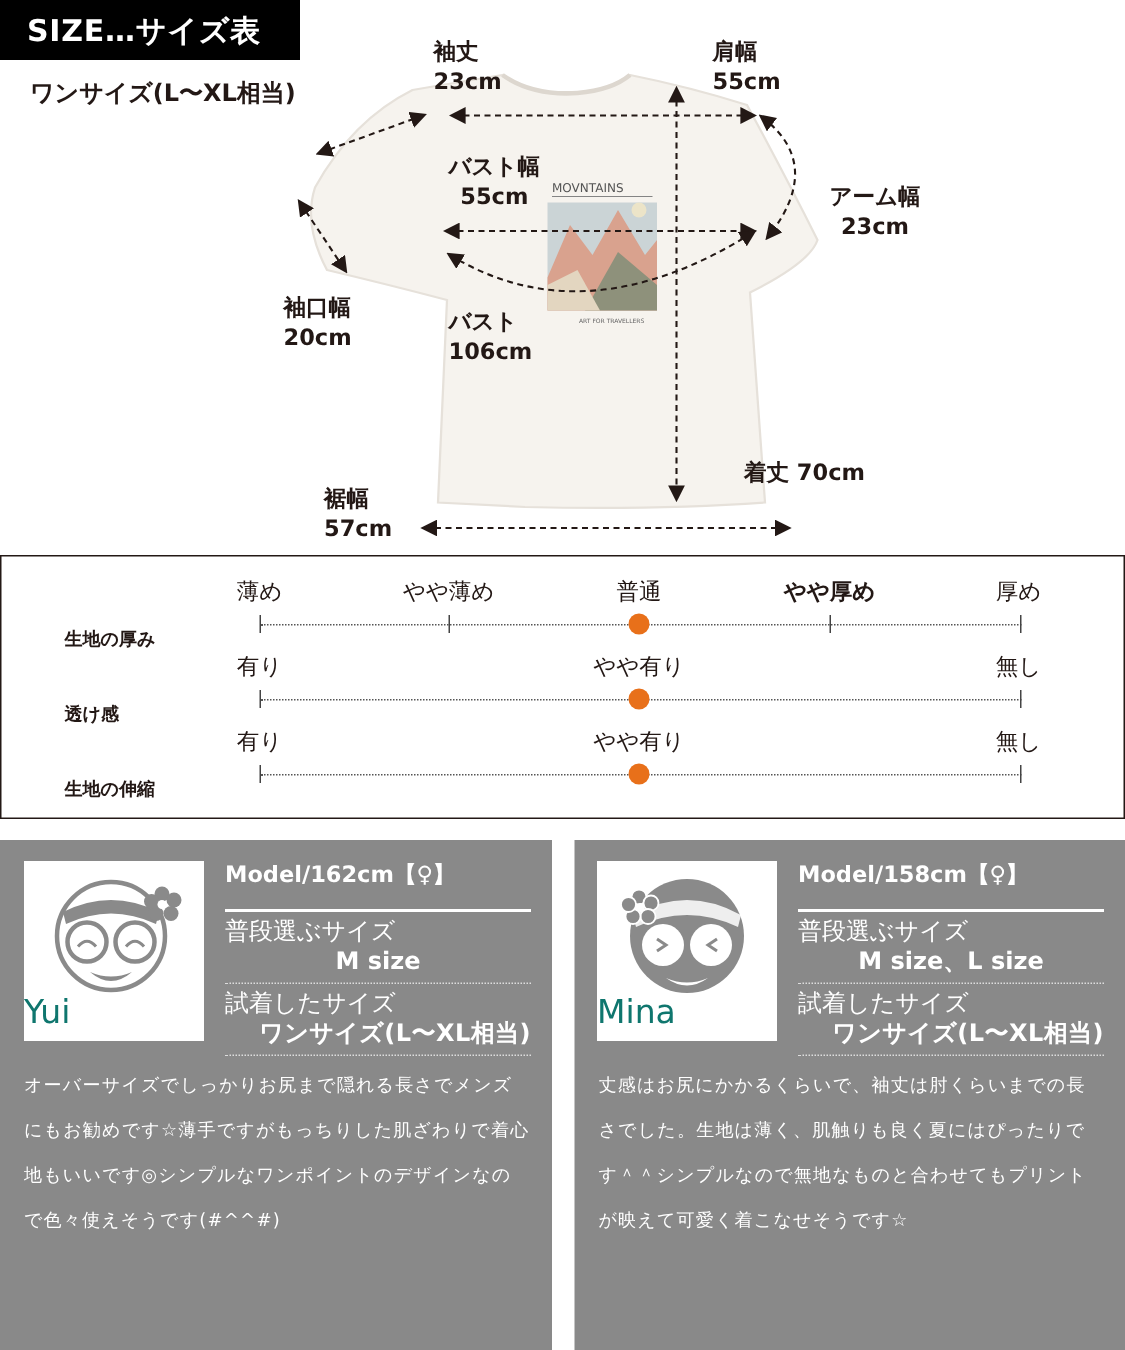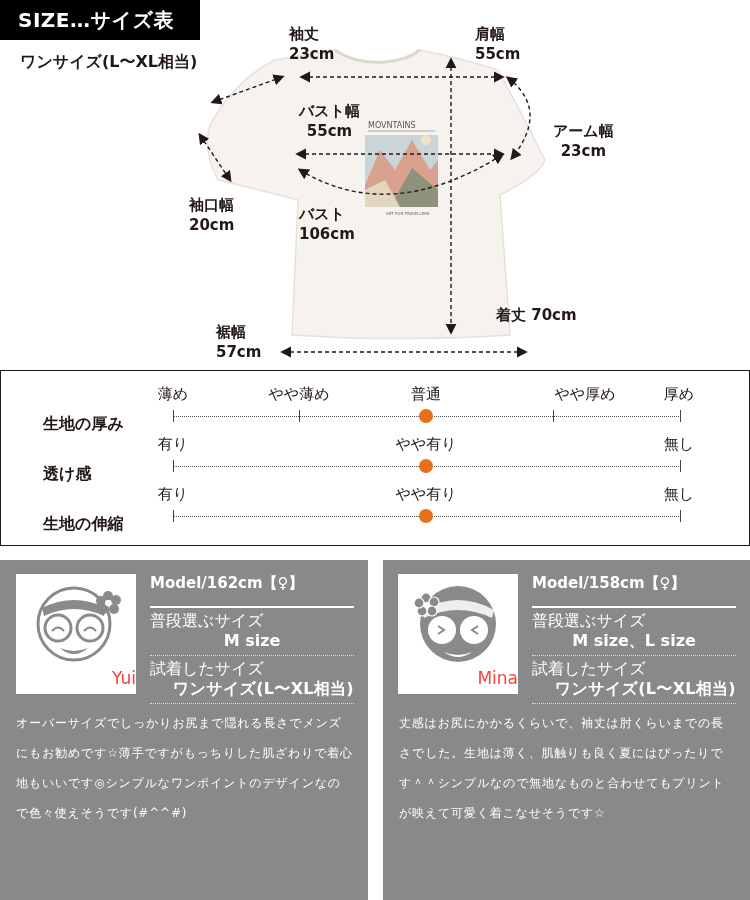--- a/index.html
+++ b/index.html
@@ -16,32 +16,32 @@
   
   .meas { font-weight: bold; font-size: 15px; line-height: 20px; color: #231815; white-space: nowrap; }
   .meas .v { display: block; font-size: 15px; text-align: center; }
 
   
   .shirt-svg { left: 180px; top: 40px; width: 400px; height: 320px; }
 
   
   .fabric { left: 0; top: 370px; width: 750px; height: 176px; border: 1px solid #231815; }
   .fab-row { position: absolute; left: 0; width: 748px; height: 50px; }
-  .fab-label { position: absolute; left: 42px; bottom: 0; font-weight: bold; font-size: 16px; }
+  .fab-label { position: absolute; left: 42px; bottom: 0; font-weight: bold; font-size: 12px; }
   .fab-tick { position: absolute; font-size: 15px; color: #231815; transform: translateX(-50%); top: 0; white-space: nowrap; }
   .fab-line { position: absolute; left: 172px; width: 508px; top: 31px; border-top: 1.5px dotted #555; }
   .fab-bar { position: absolute; top: 25px; width: 1px; height: 12px; background: #444; }
   .fab-dot { position: absolute; top: 24px; width: 14px; height: 14px; border-radius: 50%; background: #e8701a; transform: translateX(-50%); }
 
   
   .panel { top: 560px; height: 340px; background: #898989; color: #fff; }
   .panel.left { left: 0; width: 368px; }
   .panel.right { left: 383px; width: 367px; }
   .avatar { position: absolute; top: 14px; width: 120px; height: 120px; background: #fff; }
-  .avatar .name { position: absolute; left: 0; width: 100%; bottom: 6px; text-align: right; font-size: 17px; color: #ef4444; }
+  .avatar .name { position: absolute; left: 0; width: 100%; bottom: 6px; text-align: left; font-size: 22px; color: #0f766e; }
   .info { position: absolute; top: 12px; right: 14px; width: 204px; }
   .info .model { font-weight: bold; font-size: 15px; line-height: 22px; border-bottom: 2px solid #fff; padding-bottom: 12px; }
   .info .lbl { font-size: 16px; line-height: 20px; margin-top: 3px; }
   .info .val { font-weight: bold; font-size: 16px; line-height: 20px; text-align: center; border-bottom: 1px dotted #ddd; padding-bottom: 4px; }
   .info .val.wide { text-align: right; letter-spacing: 0.3px; }
   .comment { position: absolute; top: 148px; left: 16px; right: 14px; font-size: 12px; line-height: 30px; color: #fff; letter-spacing: 0.8px; }
   .panel.right .comment { left: 16px; }
 </style>
 </head>
 <body>
@@ -115,21 +115,21 @@
   <span class="v">57cm</span>
 </div>
 
 <div class="abs fabric">
 
   <div class="fab-row" style="top:14px;">
     <div class="fab-label">生地の厚み</div>
     <div class="fab-tick" style="left:172px;">薄め</div>
     <div class="fab-tick" style="left:298px;">やや薄め</div>
     <div class="fab-tick" style="left:425px;">普通</div>
-    <div class="fab-tick" style="left:584px;">やや厚め</div>
+    <div class="fab-tick" style="left:552px;font-weight:bold;">やや厚め</div>
     <div class="fab-tick" style="left:678px;">厚め</div>
     <div class="fab-line"></div>
     <div class="fab-bar" style="left:172px;"></div>
     <div class="fab-bar" style="left:298px;"></div>
     <div class="fab-bar" style="left:552px;"></div>
     <div class="fab-bar" style="left:679px;"></div>
     <div class="fab-dot" style="left:425px;"></div>
   </div>
 
   <div class="fab-row" style="top:64px;">

